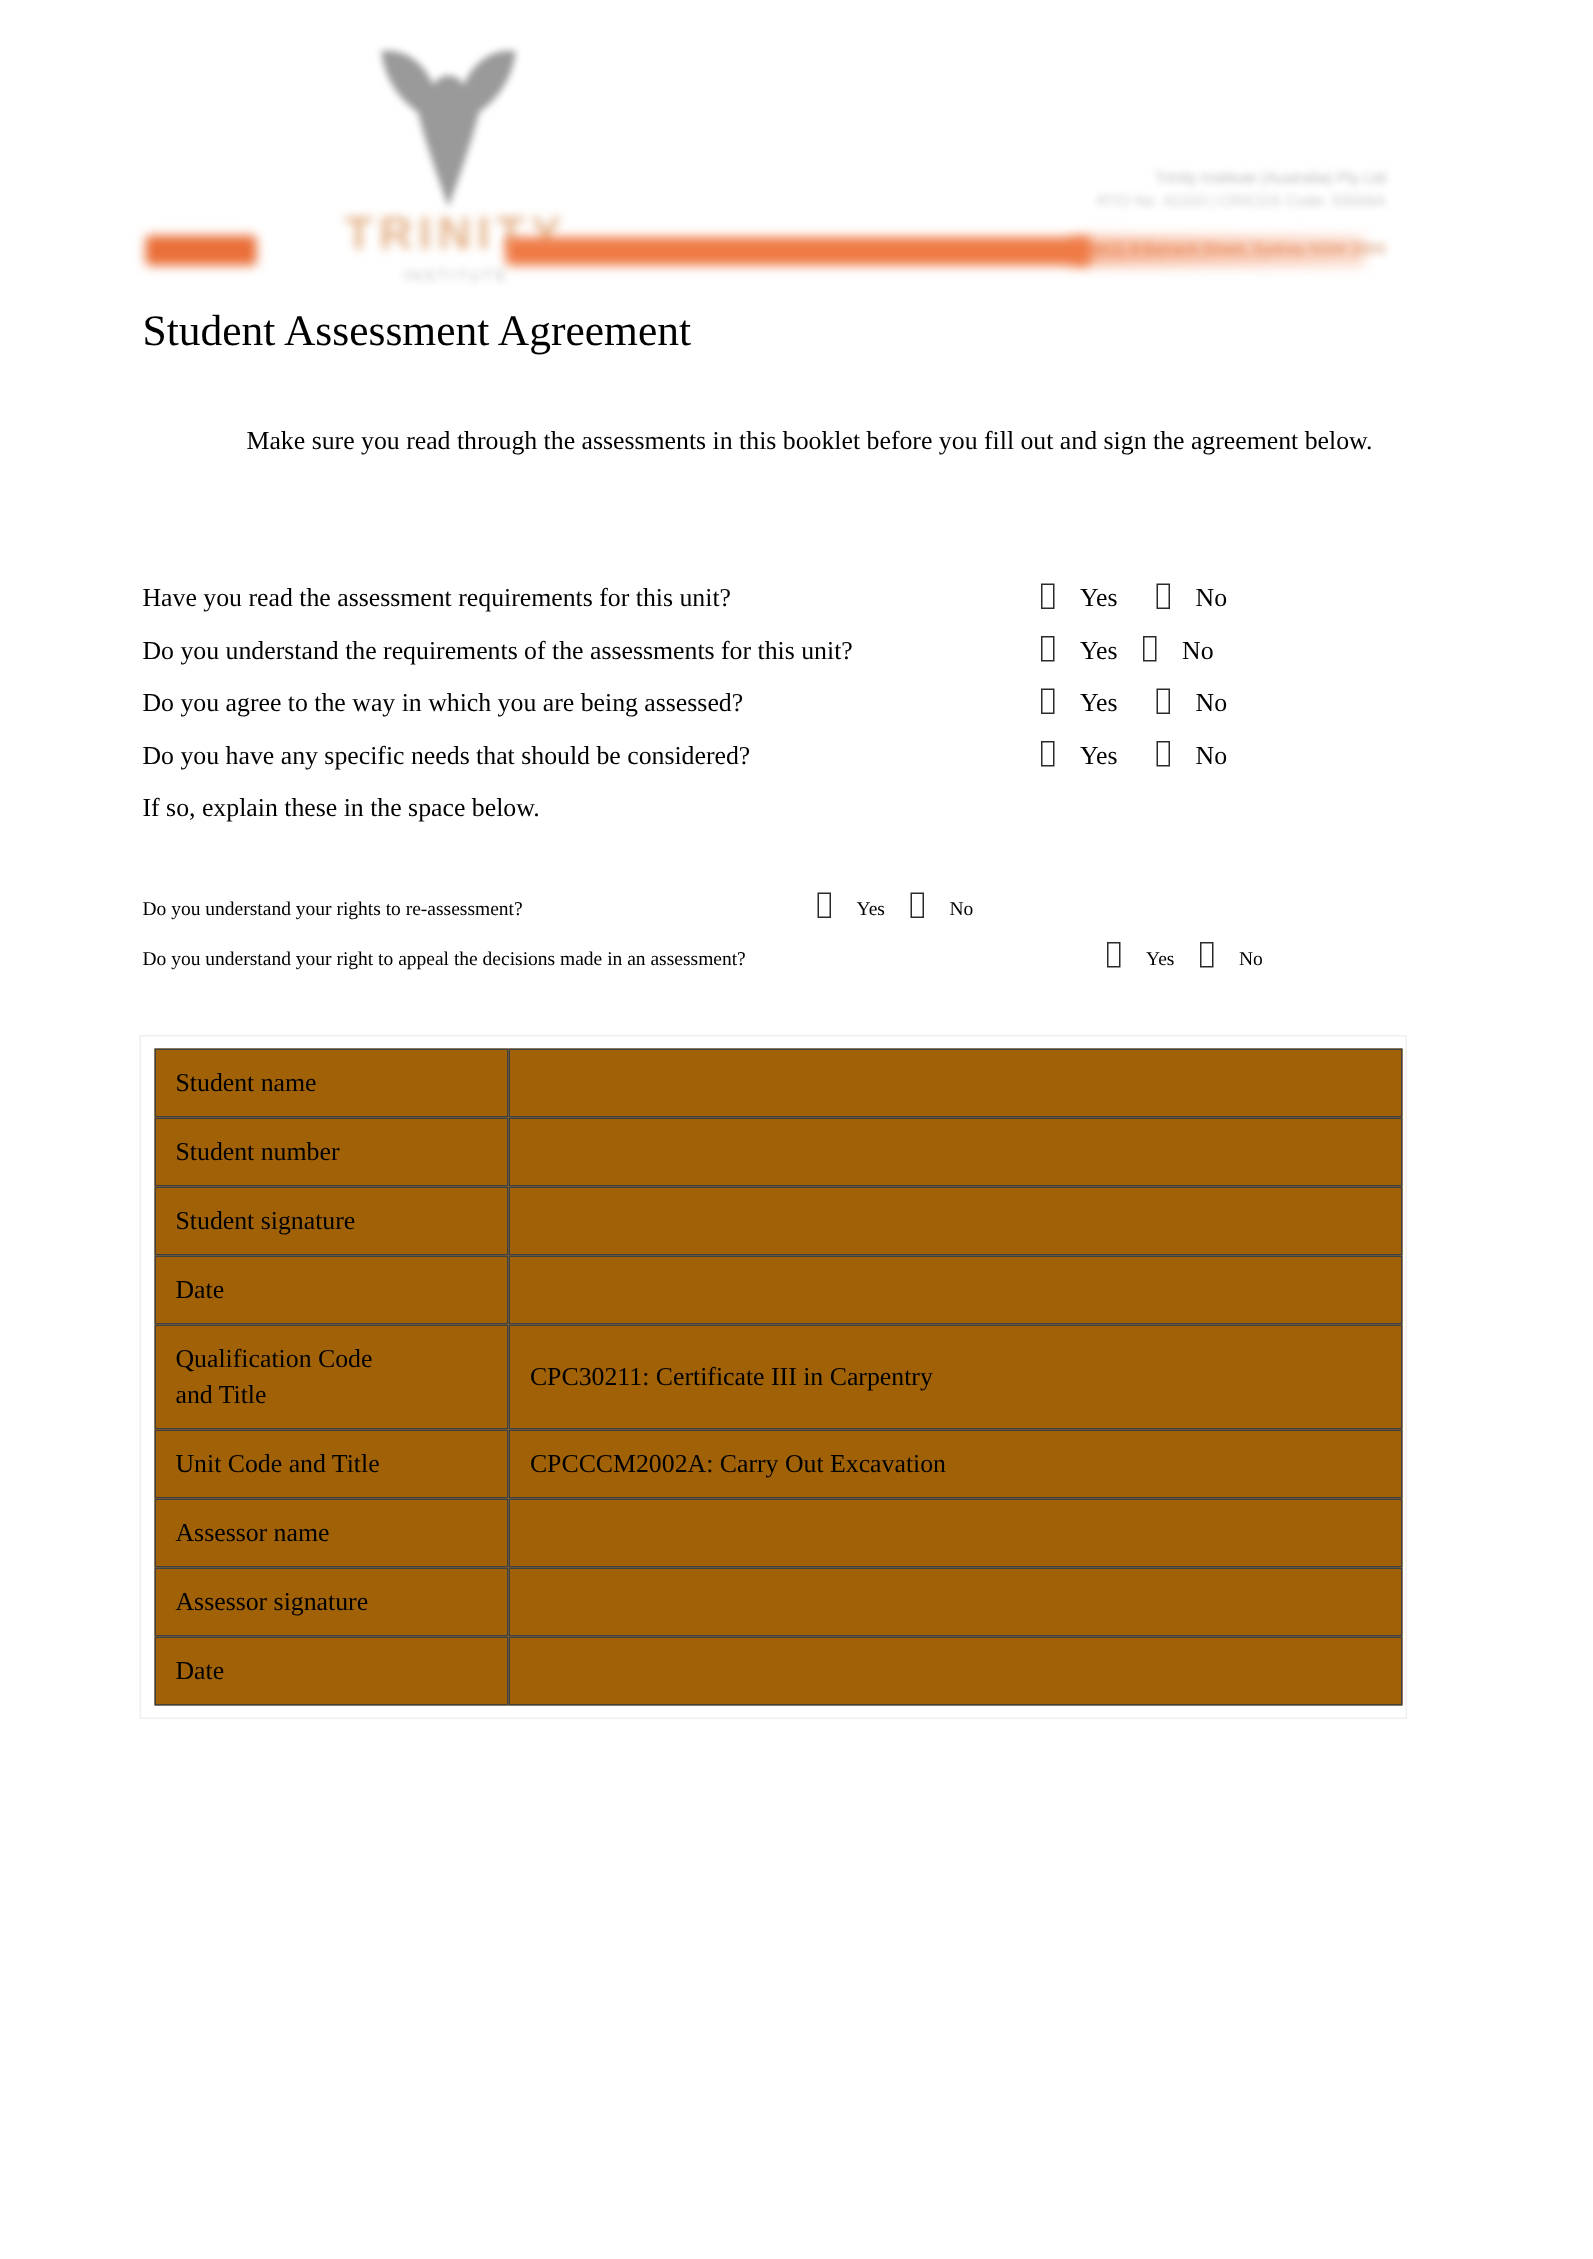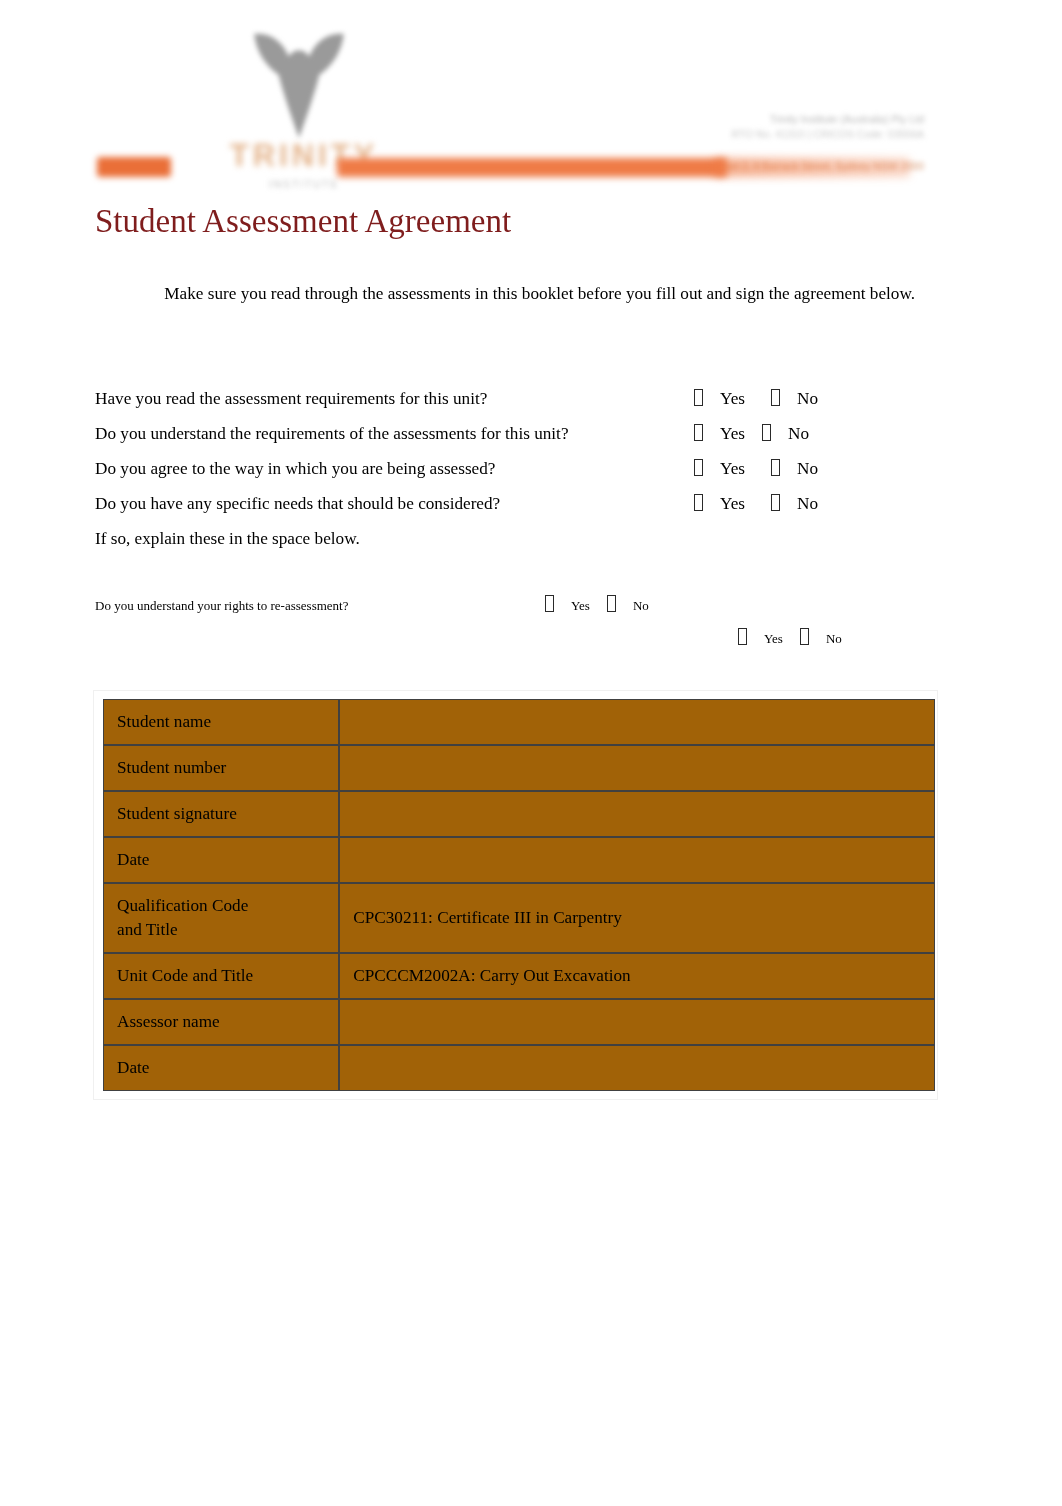--- a/index.html
+++ b/index.html
@@ -125,23 +125,23 @@
     background: linear-gradient(to right, rgba(239,123,70,0.62), rgba(239,123,70,0.30));
     border-radius: 3px;
     filter: blur(4.2px);
   }
 
   
   .doc-title {
     position: absolute;
     left: 95px;
     top: 204px;
-    font-size: 33px;
+    font-size: 29px;
     line-height: 34px;
-    color: #7f1d1d;
+    color: #000000;
     white-space: nowrap;
   }
 
   
   .intro {
     position: absolute;
     left: 95px;
     top: 277px;
     width: 820px;
     font-size: 17.2px;
@@ -306,20 +306,21 @@
   <div class="questions2">
 
     <div class="q2-row">
       <span class="q-text">Do you understand your rights to re-assessment?</span>
       <span class="q2-opts r1">
         <span class="tofu"></span><span class="gap-s"></span><span>Yes</span><span class="gap-s"></span><span class="tofu"></span><span class="gap-s"></span><span>No</span>
       </span>
     </div>
 
     <div class="q2-row">
+      <span class="q-text">Do you understand your right to appeal the decisions made in an assessment?</span>
       <span class="q2-opts r2">
         <span class="tofu"></span><span class="gap-s"></span><span>Yes</span><span class="gap-s"></span><span class="tofu"></span><span class="gap-s"></span><span>No</span>
       </span>
     </div>
   </div>
 
   <div class="tbl-wrap">
     <table class="agreement">
       <tbody>
         <tr>
@@ -347,20 +348,24 @@
         </tr>
         <tr>
           <td class="lbl">Unit Code and Title</td>
           <td class="val">CPCCCM2002A: Carry Out Excavation</td>
         </tr>
         <tr>
           <td class="lbl">Assessor name</td>
           <td class="val"></td>
         </tr>
         <tr>
+          <td class="lbl">Assessor signature</td>
+          <td class="val"></td>
+        </tr>
+        <tr>
           <td class="lbl">Date</td>
           <td class="val"></td>
         </tr>
       </tbody>
     </table>
   </div>
 
 </div>
 
 </body></html>

